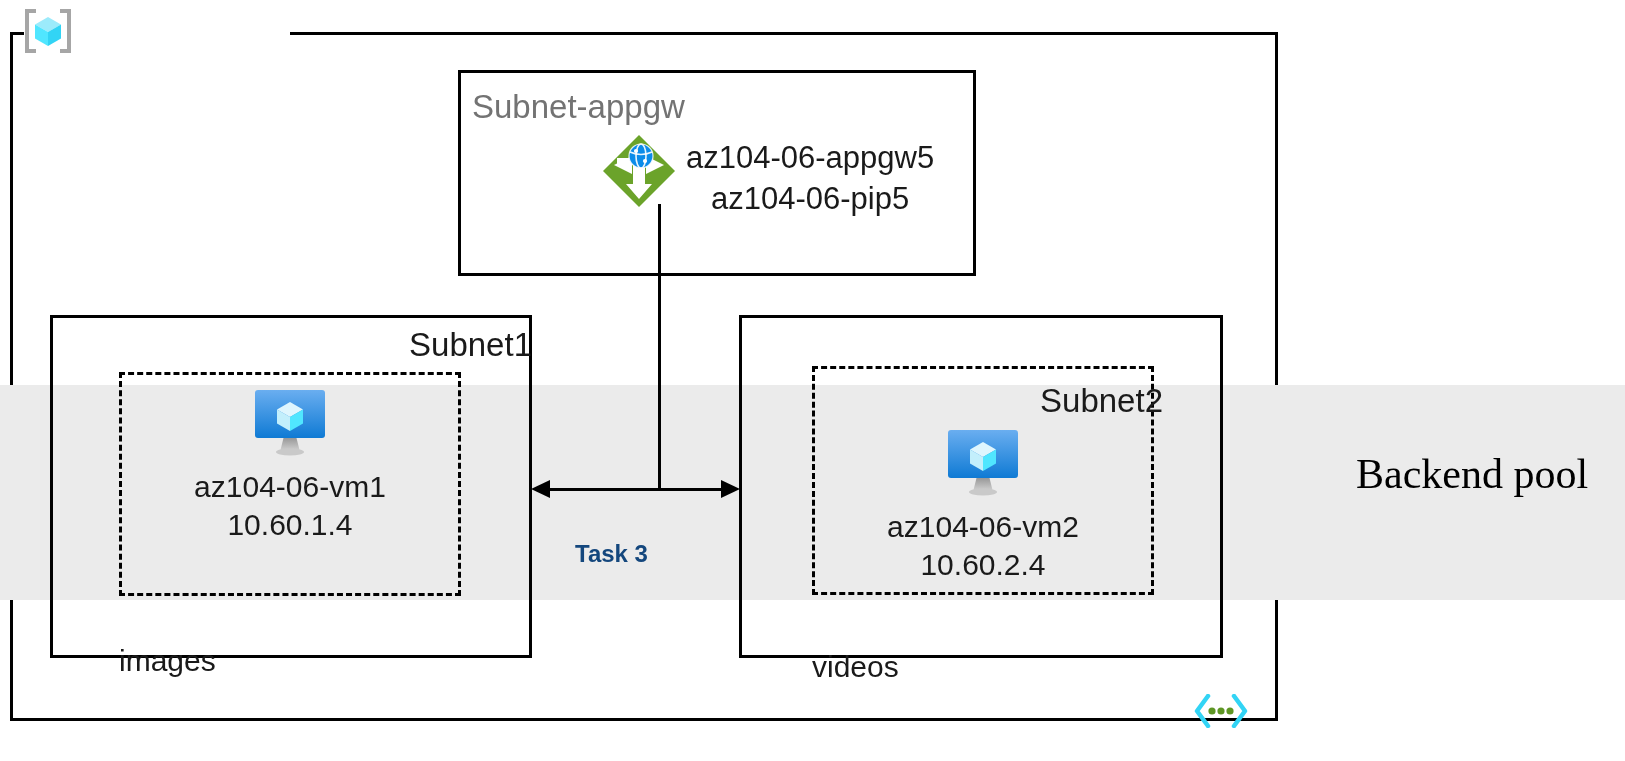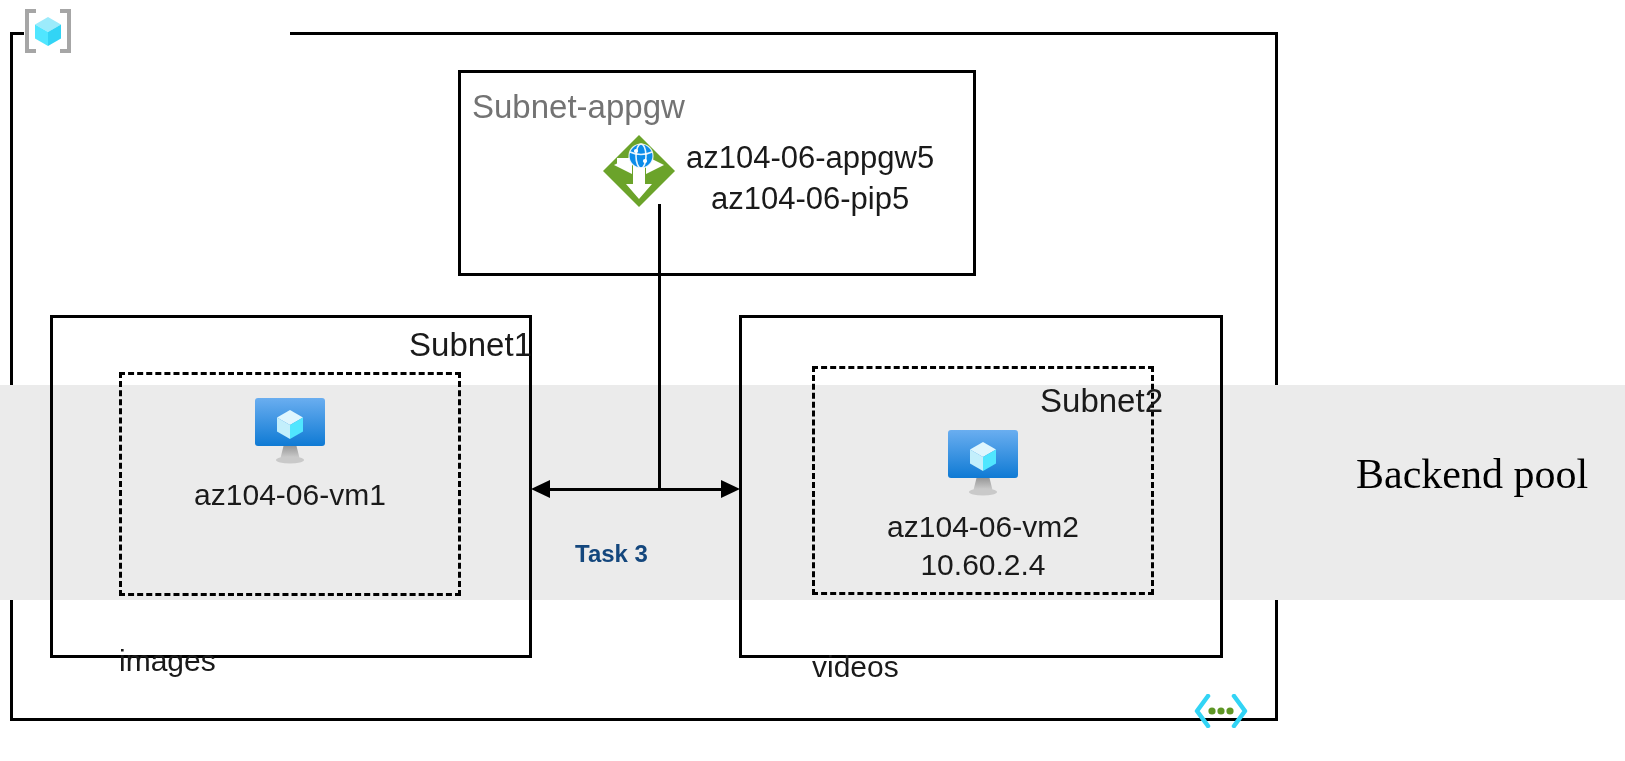--- a/index.html
+++ b/index.html
@@ -120,21 +120,21 @@
   }
   .dashed-one { left: 119px; top: 372px; width: 342px; height: 224px; }
   .dashed-two { left: 812px; top: 366px; width: 342px; height: 229px; }
 
   
   .vm-block {
     position: absolute;
     text-align: center;
     z-index: 6;
   }
-  .vm-one { left: 119px; top: 392px; width: 342px; }
+  .vm-one { left: 119px; top: 384px; width: 342px; }
   .vm-two { left: 812px; top: 424px; width: 342px; }
   .vm-icon-wrap { display: block; margin: 0 auto 8px auto; width: 80px; height: 76px; }
   .vm-name {
     display: block;
     font-size: 30px;
     color: #1a1a1a;
     line-height: 1.28;
     white-space: nowrap;
   }
   .vm-ip {
@@ -308,20 +308,21 @@
         <ellipse cx="40" cy="68" rx="14" ry="3.5" fill="#c9c9c9"></ellipse>
 
         <rect x="5" y="6" width="70" height="48" rx="3" fill="url(#vmScreen1)"></rect>
 
         <polygon points="40,18 53,25.5 40,33 27,25.5" fill="#dff6fe"></polygon>
         <polygon points="27,25.5 40,33 40,47 27,39.5" fill="#c3effc"></polygon>
         <polygon points="53,25.5 53,39.5 40,47 40,33" fill="#50e6ff"></polygon>
       </svg>
     </span>
     <span class="vm-name">az104-06-vm1</span>
+    <span class="vm-ip">10.60.1.4</span>
   </div>
 
   <div class="subnet-footer subnet-one-footer">images</div>
 
   <div class="subnet-box subnet-two"></div>
   <div class="subnet-title-centered subnet-two-title">Subnet2</div>
   <div class="dashed-box dashed-two"></div>
 
   <div class="vm-block vm-two">
     <span class="vm-icon-wrap">

